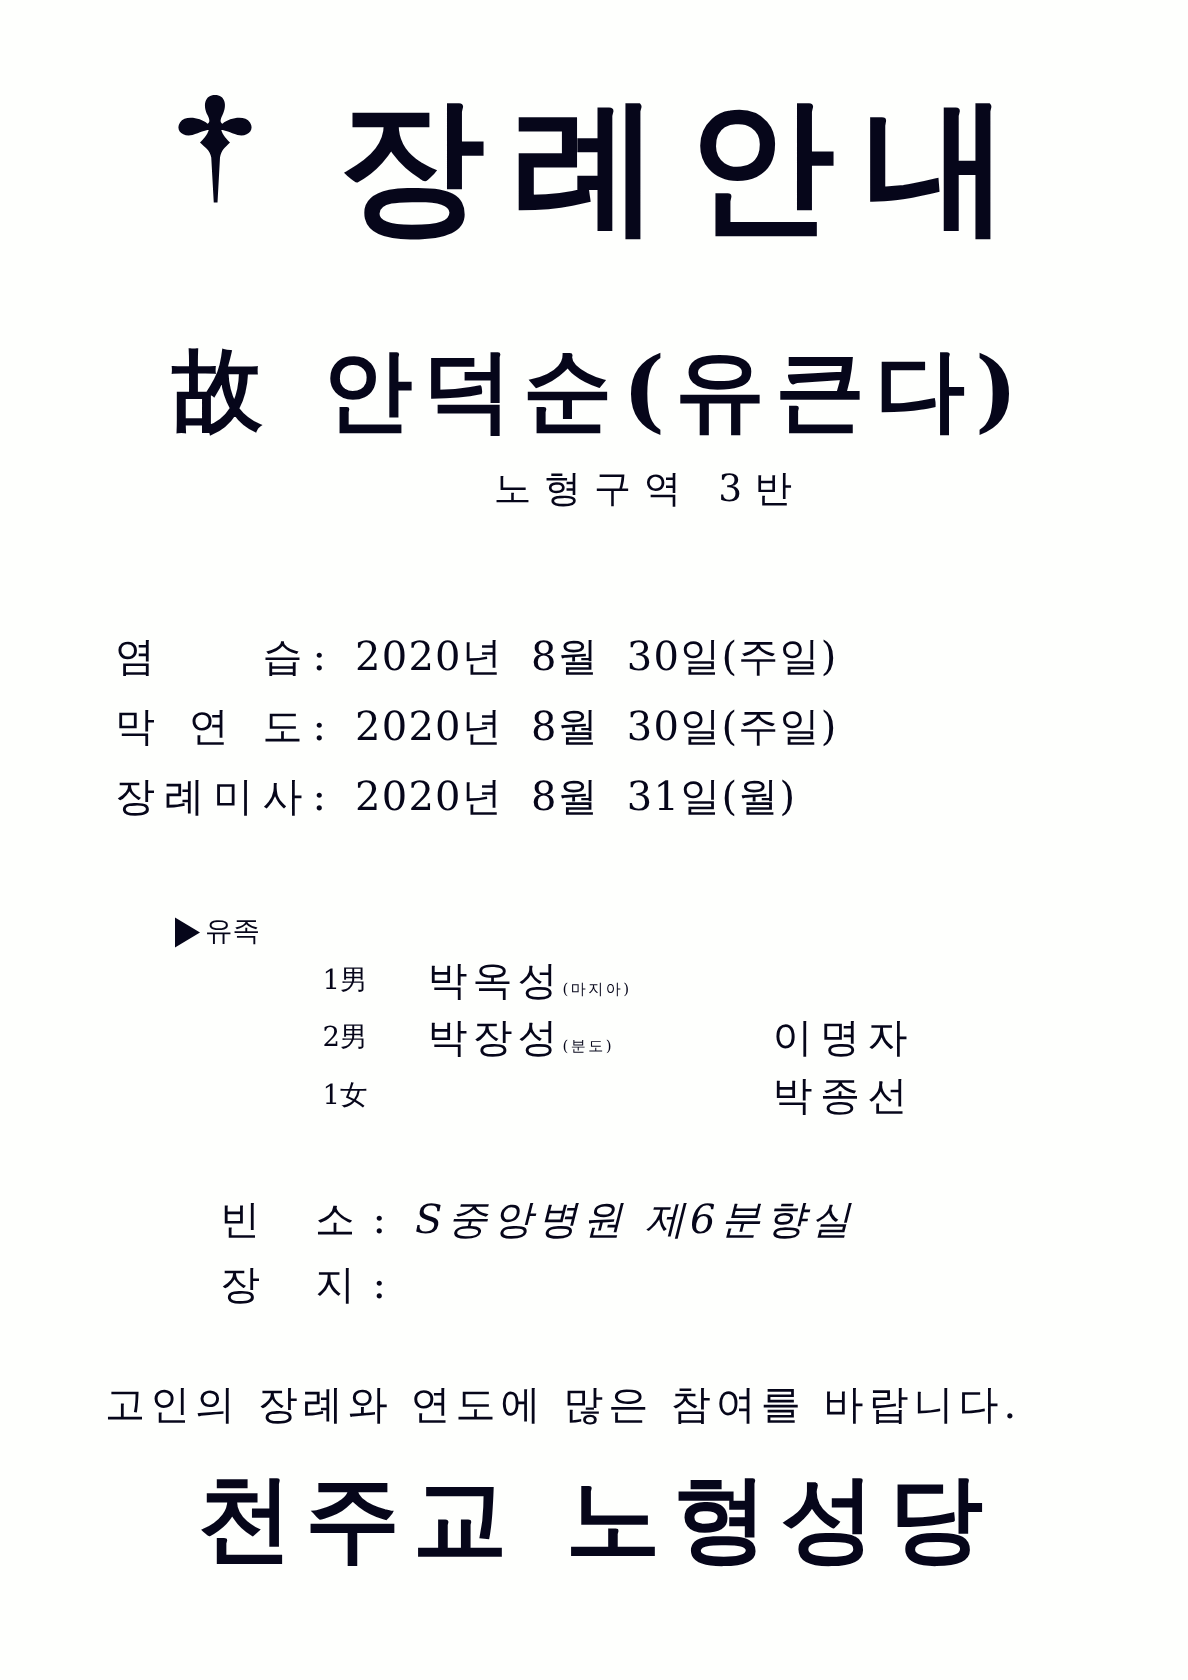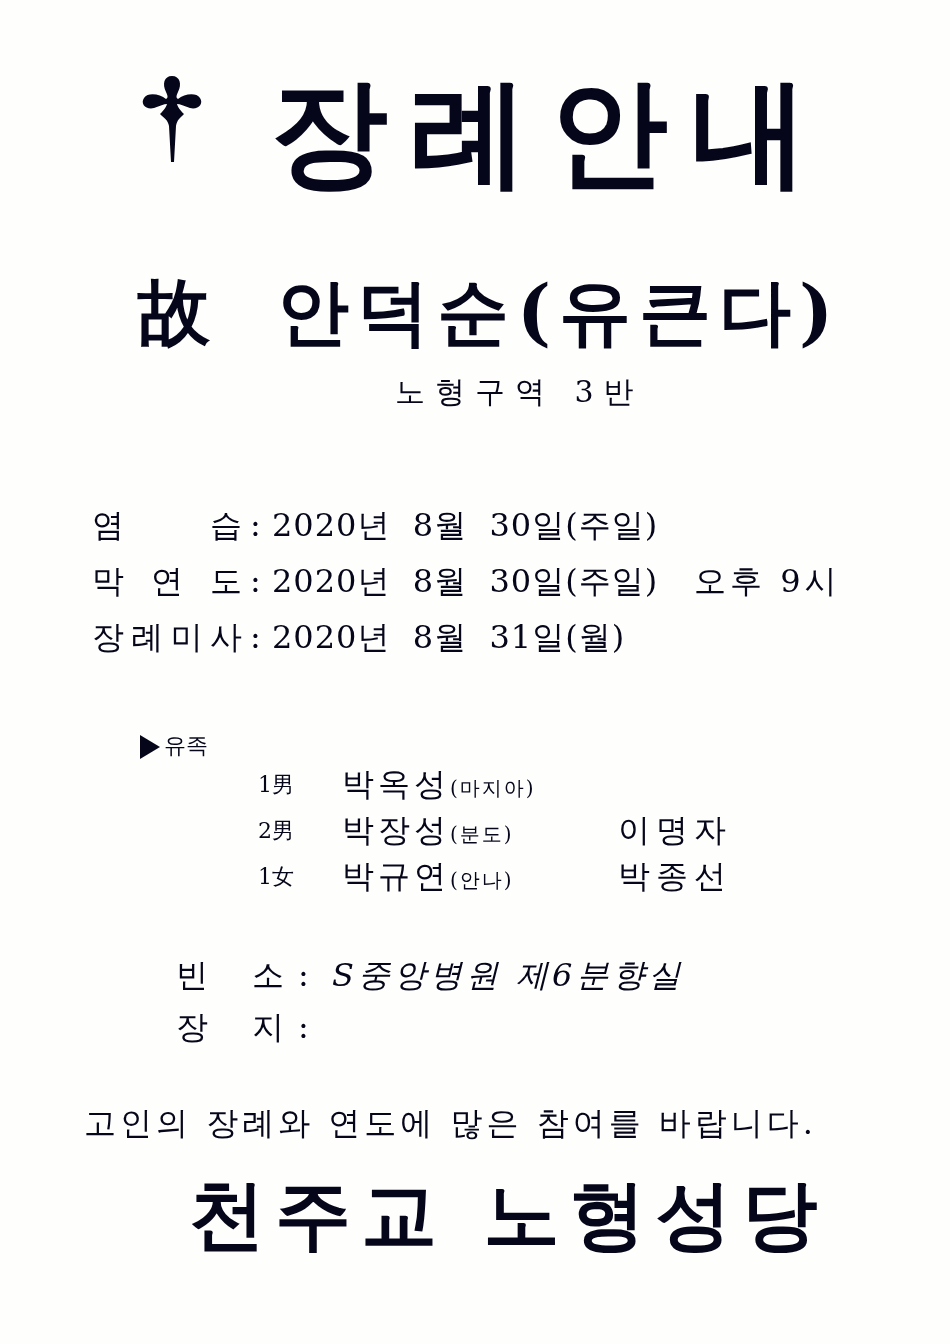--- a/index.html
+++ b/index.html
@@ -30,39 +30,39 @@
       line-height: 140px;
       font-family: "DejaVu Serif", serif;
     }
 
     
     .deceased {
       left: 138px; top: 262px; height: 100px;
       font-size: 72px; font-weight: bold; line-height: 100px;
     }
     .deceased .hanja { margin-right: 48px; }
-    .deceased .name { letter-spacing: 8px; margin-left: 19px; }
+    .deceased .name { letter-spacing: 8px; }
 
     .district {
       left: 372px; top: 370px;
       font-size: 30px; line-height: 44px; letter-spacing: 10px; margin-left: 23px;
     }
 
     
     .schedule {
       left: 92px; top: 500px; width: 800px;
     }
     .sched-row {
       position: relative; height: 56px;
       font-size: 32px; line-height: 50px;
     }
     .sched-row span { position: absolute; top: 0; }
     .sched-label { left: 0; width: 150px; display: flex; justify-content: space-between; }
     .sched-colon { left: 158px; }
-    .sched-date { left: 180px; letter-spacing: 1px; }
+    .sched-date { left: 192px; letter-spacing: 1px; }
     .sched-time { left: 602px; letter-spacing: 4px; }
 
     
     .family-header {
       left: 140px; top: 728px;
       font-size: 22px; line-height: 36px;
     }
     .triangle-icon {
       display: inline-block; width: 0; height: 0;
       border-top: 12px solid transparent;
@@ -75,21 +75,21 @@
     }
     .fam-row { position: relative; height: 46px; }
     .fam-rel {
       position: absolute; left: 0; top: 6px;
       font-size: 22px; line-height: 34px;
     }
     .fam-name {
       position: absolute; left: 84px; top: 0;
       font-size: 32px; line-height: 44px; letter-spacing: 4px;
     }
-    .fam-baptism { font-size: 20px; letter-spacing: 2px; }
+    .fam-baptism { font-size: 12px; letter-spacing: 2px; }
     .fam-spouse {
       position: absolute; left: 360px; top: 0;
       font-size: 32px; line-height: 44px; letter-spacing: 6px;
     }
 
     
     .location {
       left: 176px; top: 950px; width: 600px;
     }
     .loc-row { position: relative; height: 52px; font-size: 32px; line-height: 50px; }
@@ -97,21 +97,21 @@
     .loc-label { left: 0; width: 108px; display: flex; justify-content: space-between; }
     .loc-colon { left: 122px; }
     .loc-value { left: 156px; letter-spacing: 4px; font-style: italic; }
 
     .closing {
       left: 84px; top: 1098px;
       font-size: 32px; line-height: 50px; letter-spacing: 4px;
     }
     .parish {
       left: 158px; top: 1160px;
-      font-size: 76px; font-weight: bold; line-height: 110px; letter-spacing: 10px; margin-left: 31px;
+      font-size: 76px; font-weight: bold; line-height: 110px; letter-spacing: 10px;
     }
   </style>
 </head>
 <body>
 
 <div class="abs title-row">
   <svg class="cross-icon" viewBox="0 0 64 90">
     <path fill="#06061a" d="M32 2 C24 2 22 10 26 18 C28 22 28 24 26 25 C20 20 8 18 4 24 C0 30 6 36 14 34 C20 32 24 30 27 30 C26 34 22 38 20 40 C24 44 28 46 29 52 L31 88 L34 88 L36 52 C37 46 40 44 44 40 C42 38 38 34 37 30 C40 30 44 32 50 34 C58 36 64 30 60 24 C56 18 44 20 38 25 C36 24 36 22 38 18 C42 10 40 2 32 2 Z"></path>
   </svg>
   <span class="title-text">장례안내</span>
@@ -132,21 +132,20 @@
     <span class="sched-date" style="white-space:pre">2020년  8월  30일(주일)</span>
   </div>
   <div class="sched-row">
     <span class="sched-label">
       <i style="font-style:normal">막</i>
       <i style="font-style:normal">연</i>
       <i style="font-style:normal">도</i>
     </span>
     <span class="sched-colon">:</span>
     <span class="sched-date" style="white-space:pre">2020년  8월  30일(주일)</span>
-    <span class="sched-time">오후 9시</span>
   </div>
   <div class="sched-row">
     <span class="sched-label">
       <i style="font-style:normal">장</i>
       <i style="font-style:normal">례</i>
       <i style="font-style:normal">미</i>
       <i style="font-style:normal">사</i>
     </span>
     <span class="sched-colon">:</span>
     <span class="sched-date" style="white-space:pre">2020년  8월  31일(월)</span>
@@ -162,21 +161,20 @@
     <span class="fam-name"><span>박옥성</span><span class="fam-baptism">(마지아)</span></span>
     <span class="fam-spouse"></span>
   </div>
   <div class="fam-row">
     <span class="fam-rel">2男</span>
     <span class="fam-name"><span>박장성</span><span class="fam-baptism">(분도)</span></span>
     <span class="fam-spouse">이명자</span>
   </div>
   <div class="fam-row">
     <span class="fam-rel">1女</span>
-    <span class="fam-name"><span>박규연</span><span class="fam-baptism">(안나)</span></span>
     <span class="fam-spouse">박종선</span>
   </div>
 </div>
 
 <div class="abs location">
   <div class="loc-row">
     <span class="loc-label">
       <i style="font-style:normal">빈</i>
       <i style="font-style:normal">소</i>
     </span>

